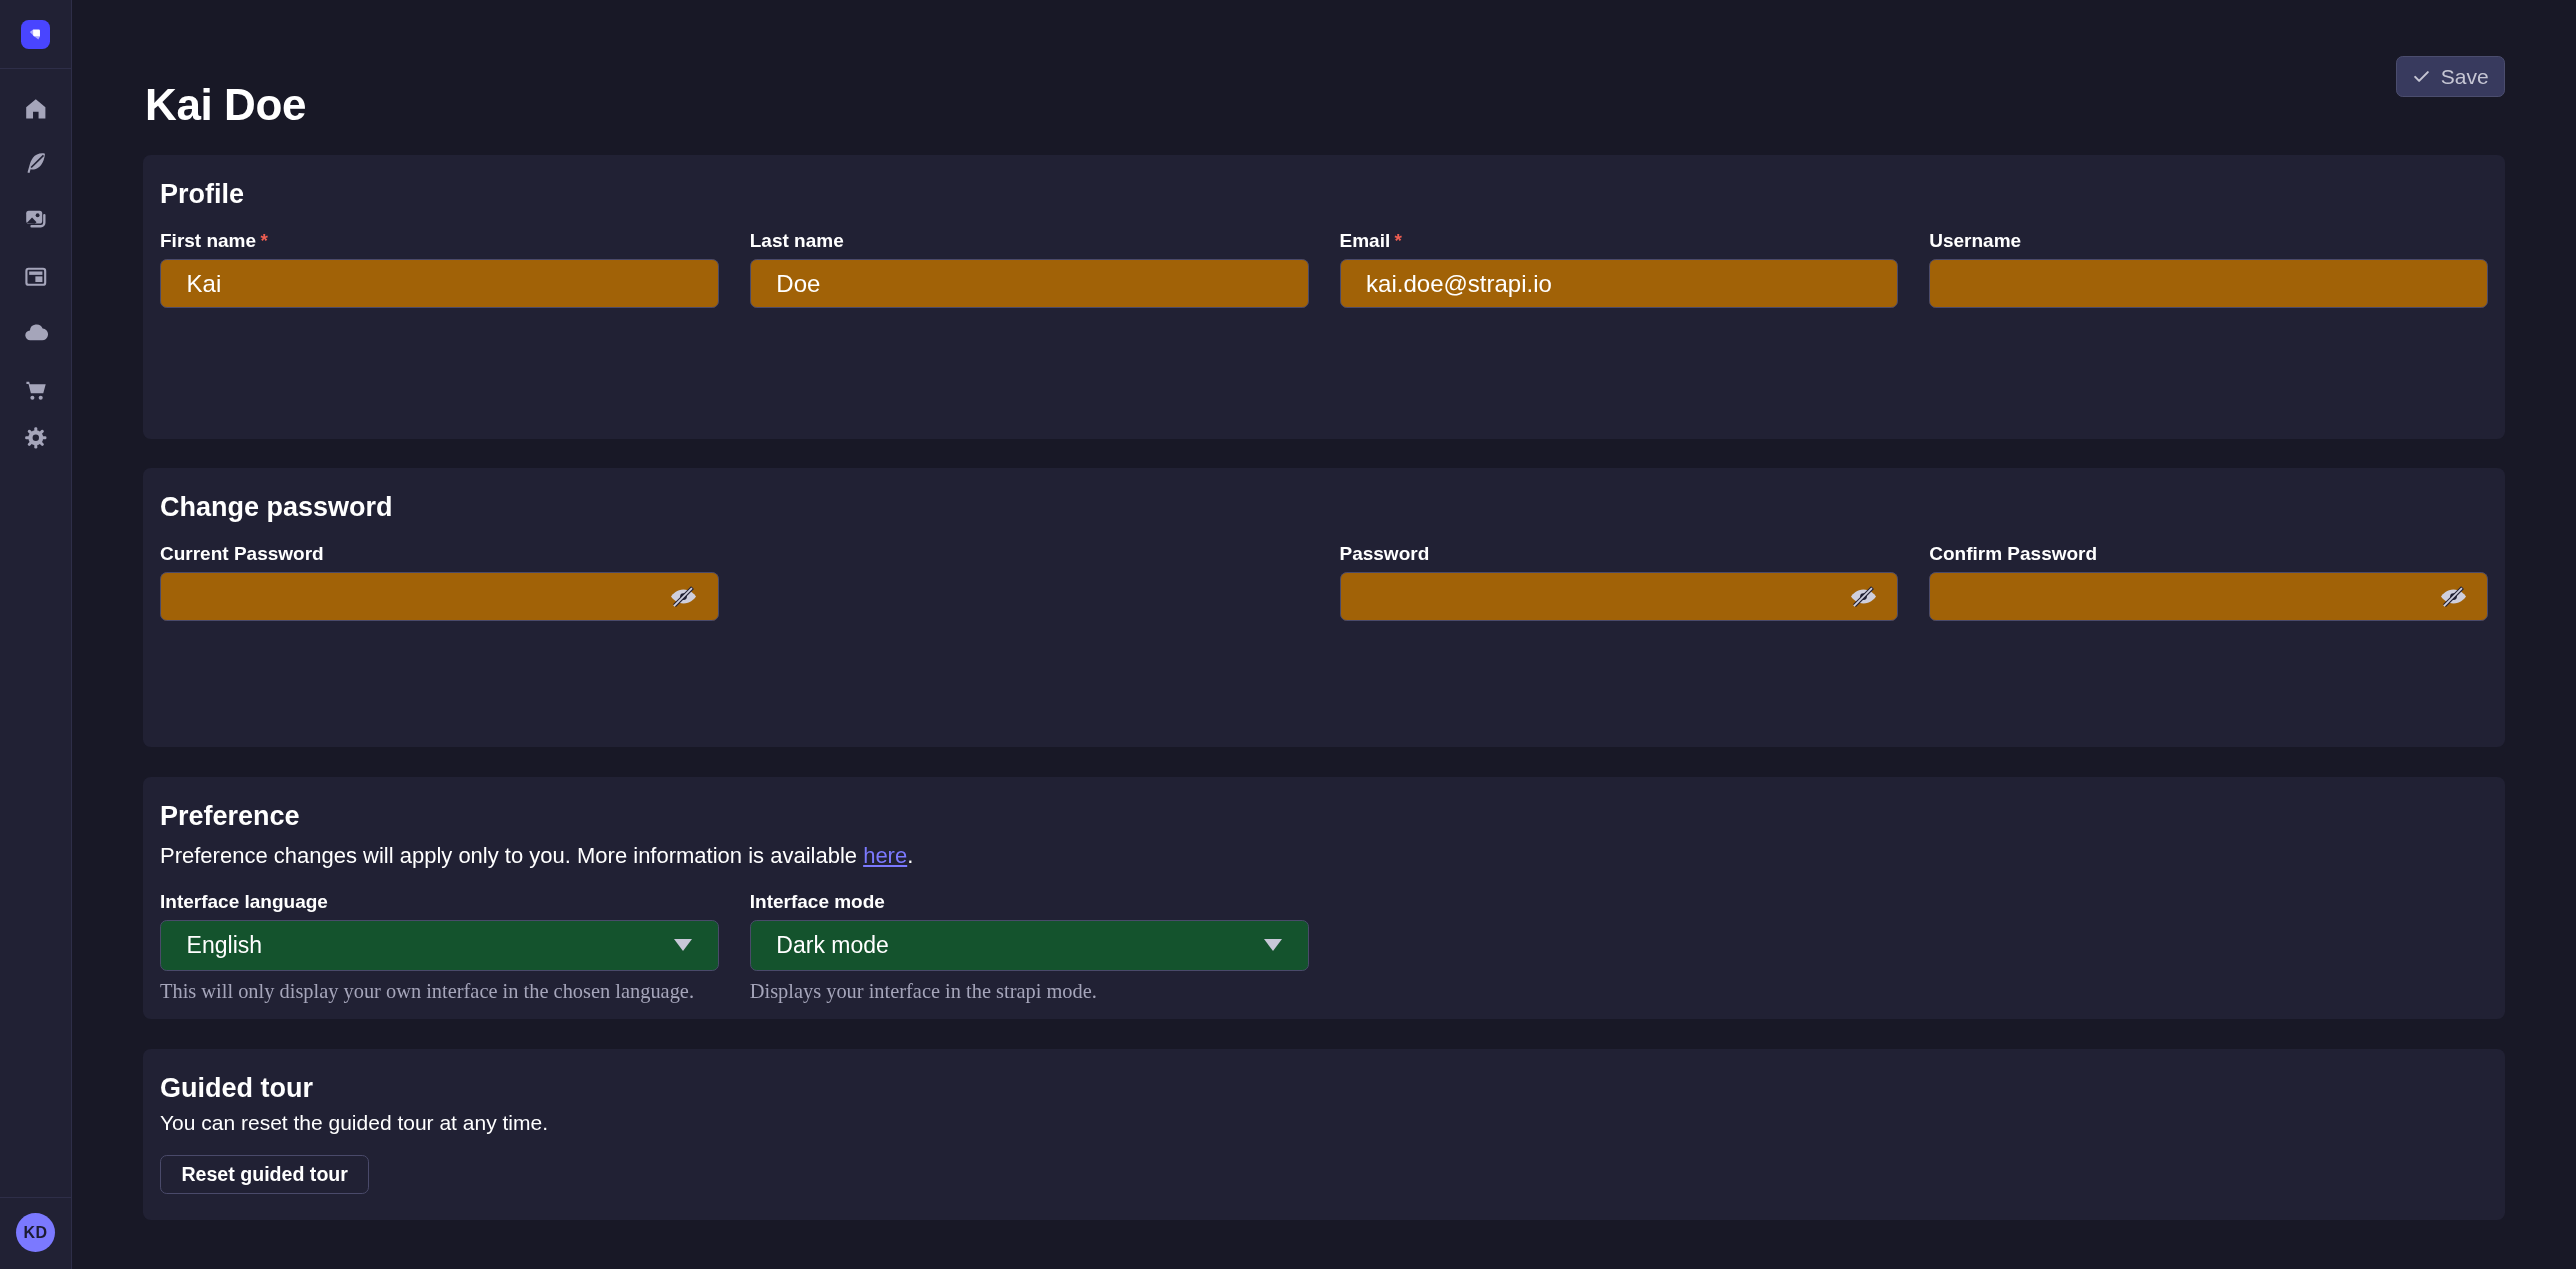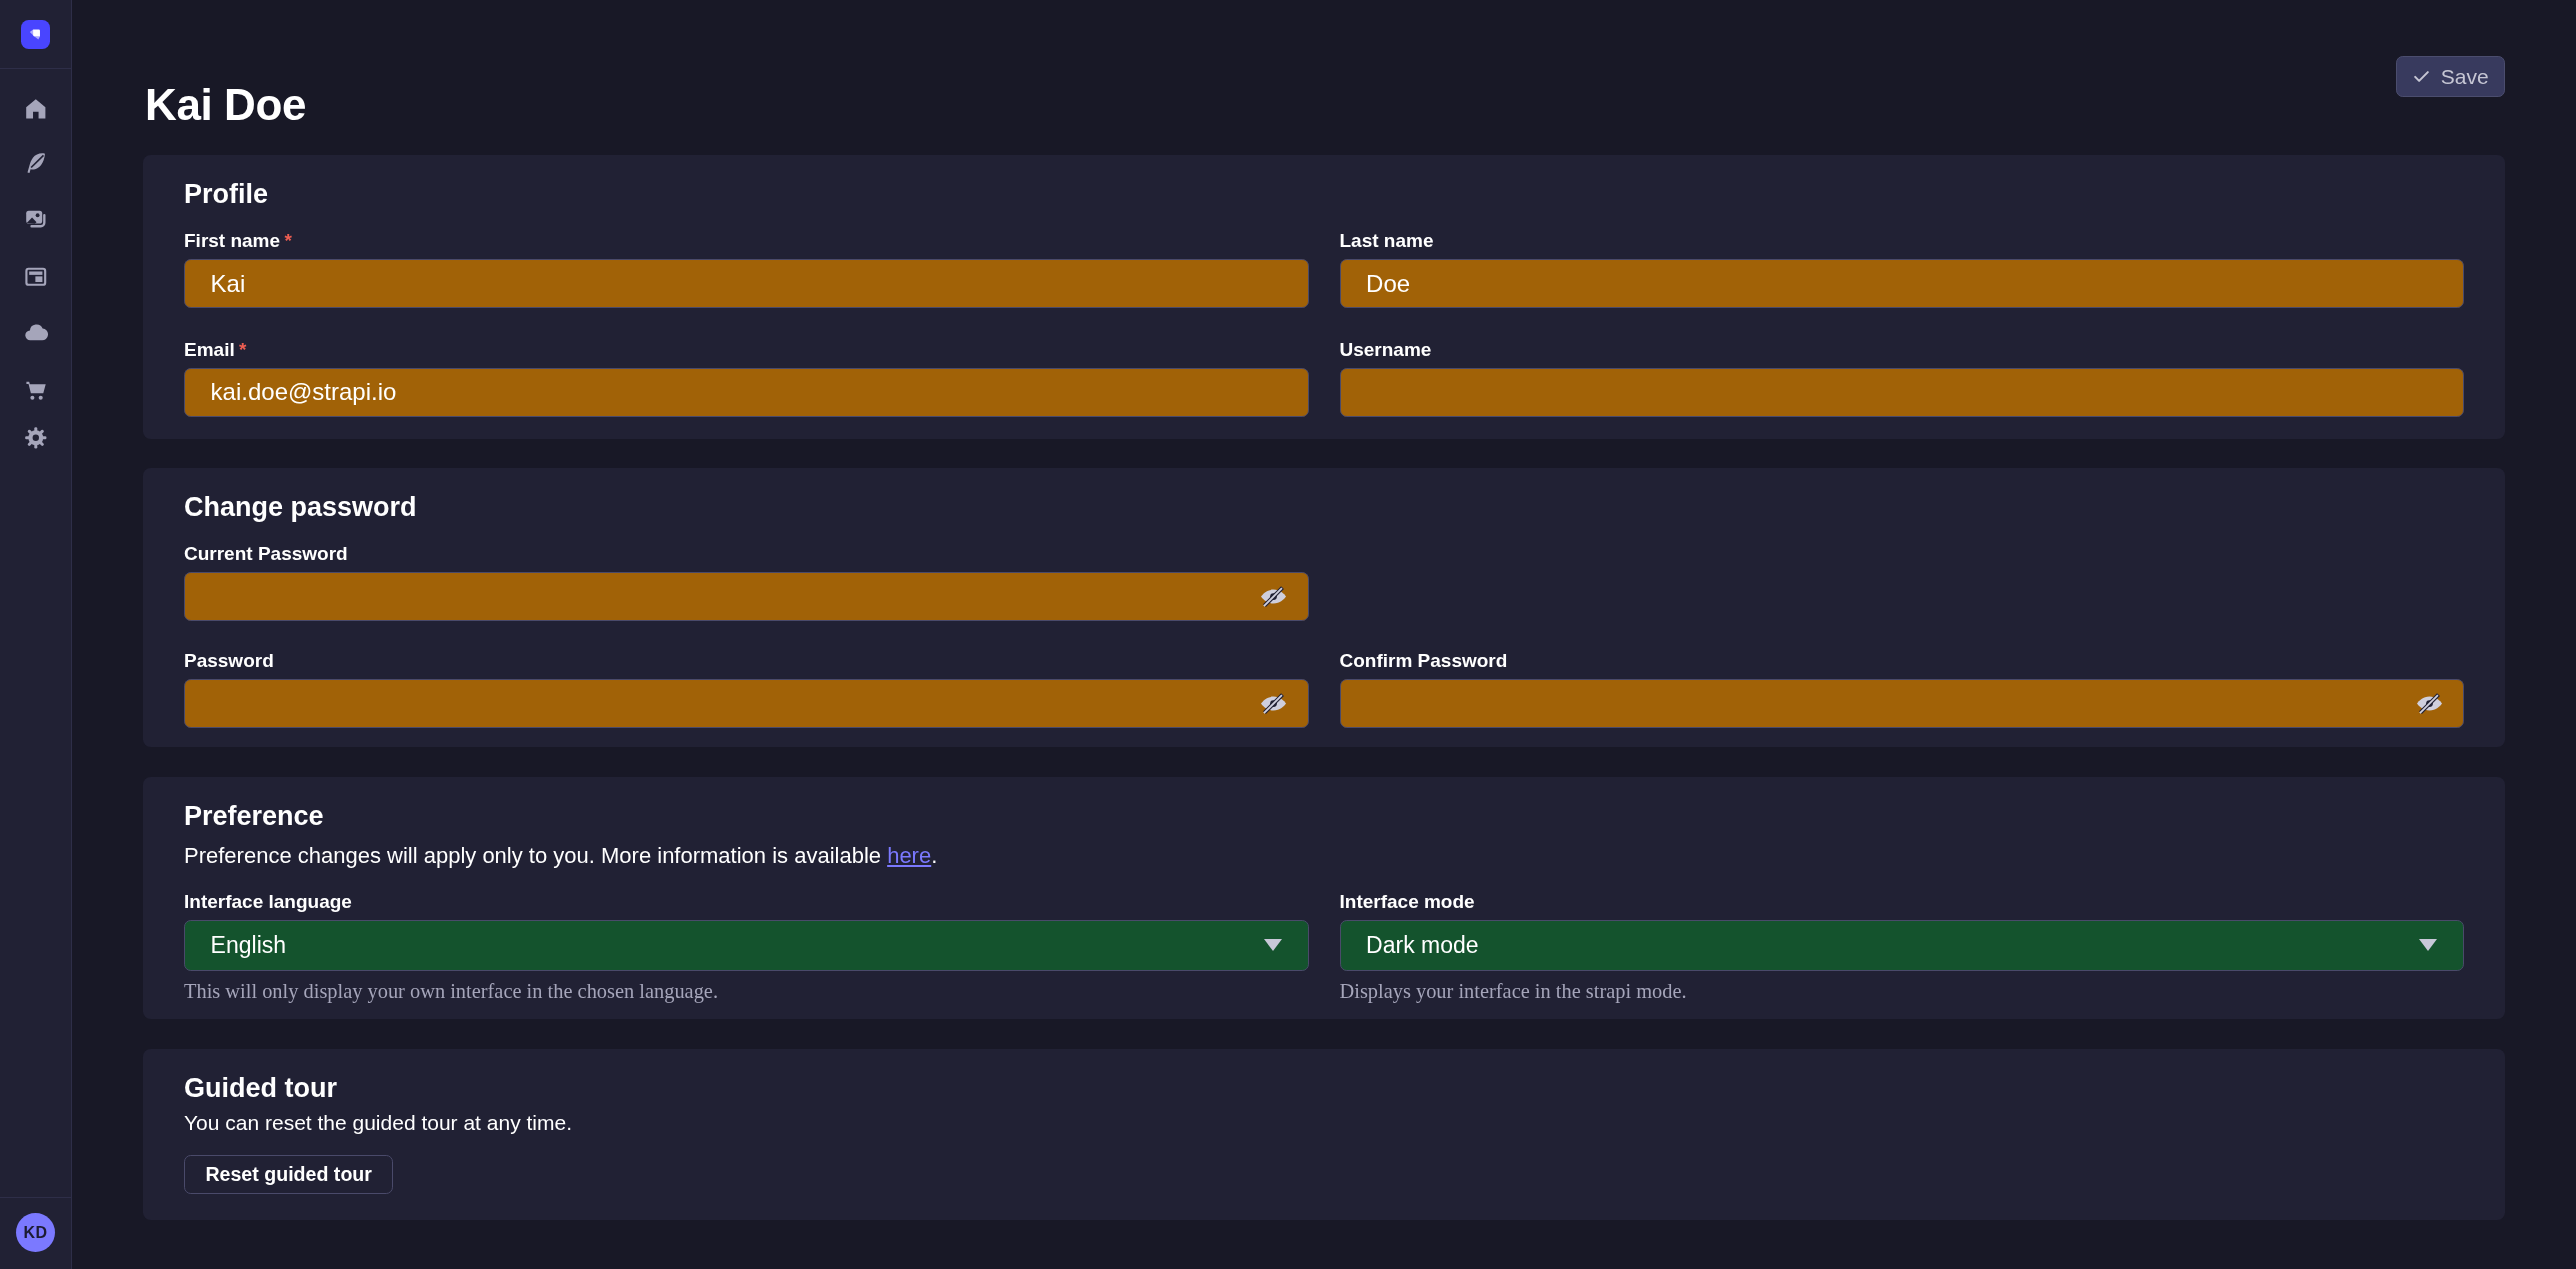--- a/index.html
+++ b/index.html
@@ -24,30 +24,30 @@
   .page-title{position:absolute;left:145px;top:53px;font-size:44px;line-height:46px;
               font-weight:700;color:#ffffff;letter-spacing:-0.4px;}
   .save-btn{position:absolute;left:2396px;top:56px;width:109px;height:41px;background:#383a5e;
             border:0.9px solid #4b4d6e;border-radius:6.8px;display:flex;align-items:center;
             justify-content:center;gap:9.4px;color:#c6c6d4;font-size:21px;cursor:pointer;
             font-family:inherit;}
   .save-btn svg{width:19px;height:19px;}
 
   
   .card{position:absolute;left:143px;width:2362px;background:#212134;border-radius:7.7px;
-        padding:24px 41px;box-sizing:border-box;overflow:hidden;}
+        padding:24px 17px;box-sizing:border-box;overflow:hidden;}
   #card-profile{top:155px;height:284px;}
   #card-password{top:468px;height:279px;}
   #card-experience{top:777px;height:242px;}
   #card-guided{top:1049px;height:171px;}
   .card-title{font-size:27px;line-height:31px;font-weight:600;color:#ffffff;margin:0 0 20.4px;}
   #card-experience .card-title{margin-bottom:10.2px;}
   #card-guided .card-title{margin-bottom:6.8px;}
 
-  .grid{display:grid;grid-template-columns:1fr 1fr;column-gap:31px;row-gap:31px;}
+  .grid{display:grid;grid-template-columns:1fr 1fr 1fr 1fr;column-gap:31px;row-gap:31px;}
   #card-password .grid{row-gap:29px;}
   .field-label{display:flex;gap:4.3px;font-size:19px;line-height:22px;font-weight:700;
                color:#ffffff;margin-bottom:6.8px;}
   .req{color:#ee5e52;font-weight:700;}
   .text-input{display:block;width:100%;height:49px;background:#a16207;border:0.9px solid #4a4a6a;
               border-radius:6.8px;color:#ffffff;font-size:24px;padding:0 25.6px;box-sizing:border-box;
               font-family:inherit;outline:none;}
   .pw-wrap{position:relative;}
   .pw-wrap .text-input{padding-right:77px;}
   .eye-btn{position:absolute;right:17px;top:50%;transform:translateY(-50%);background:none;

